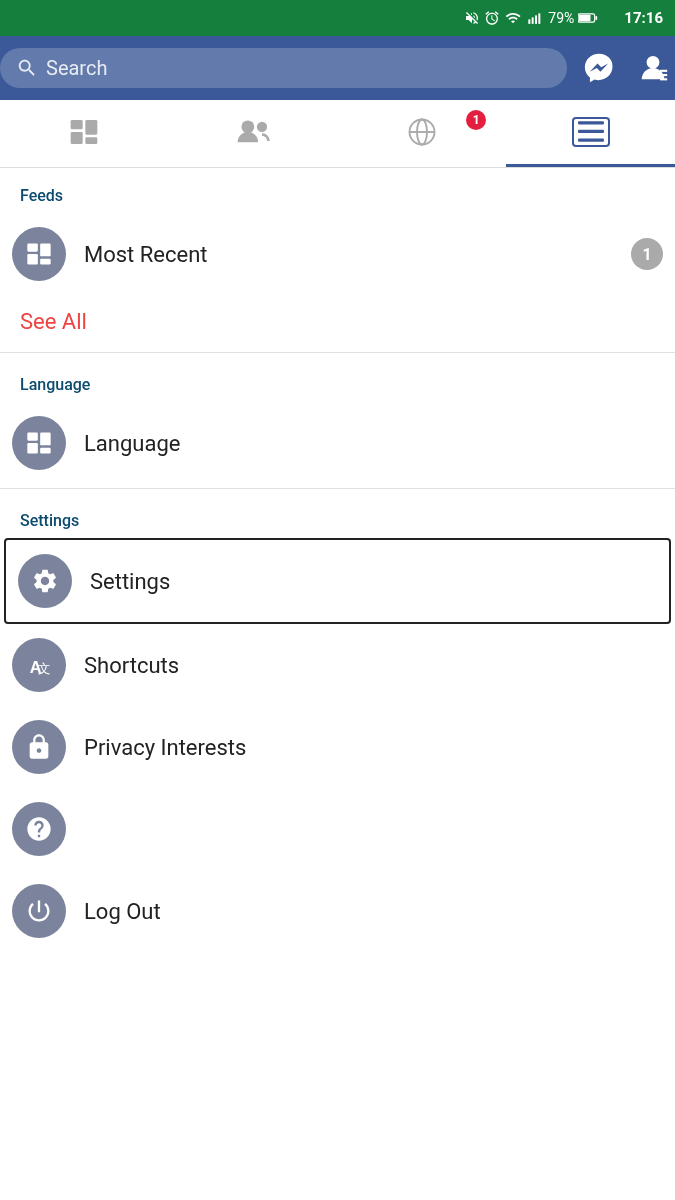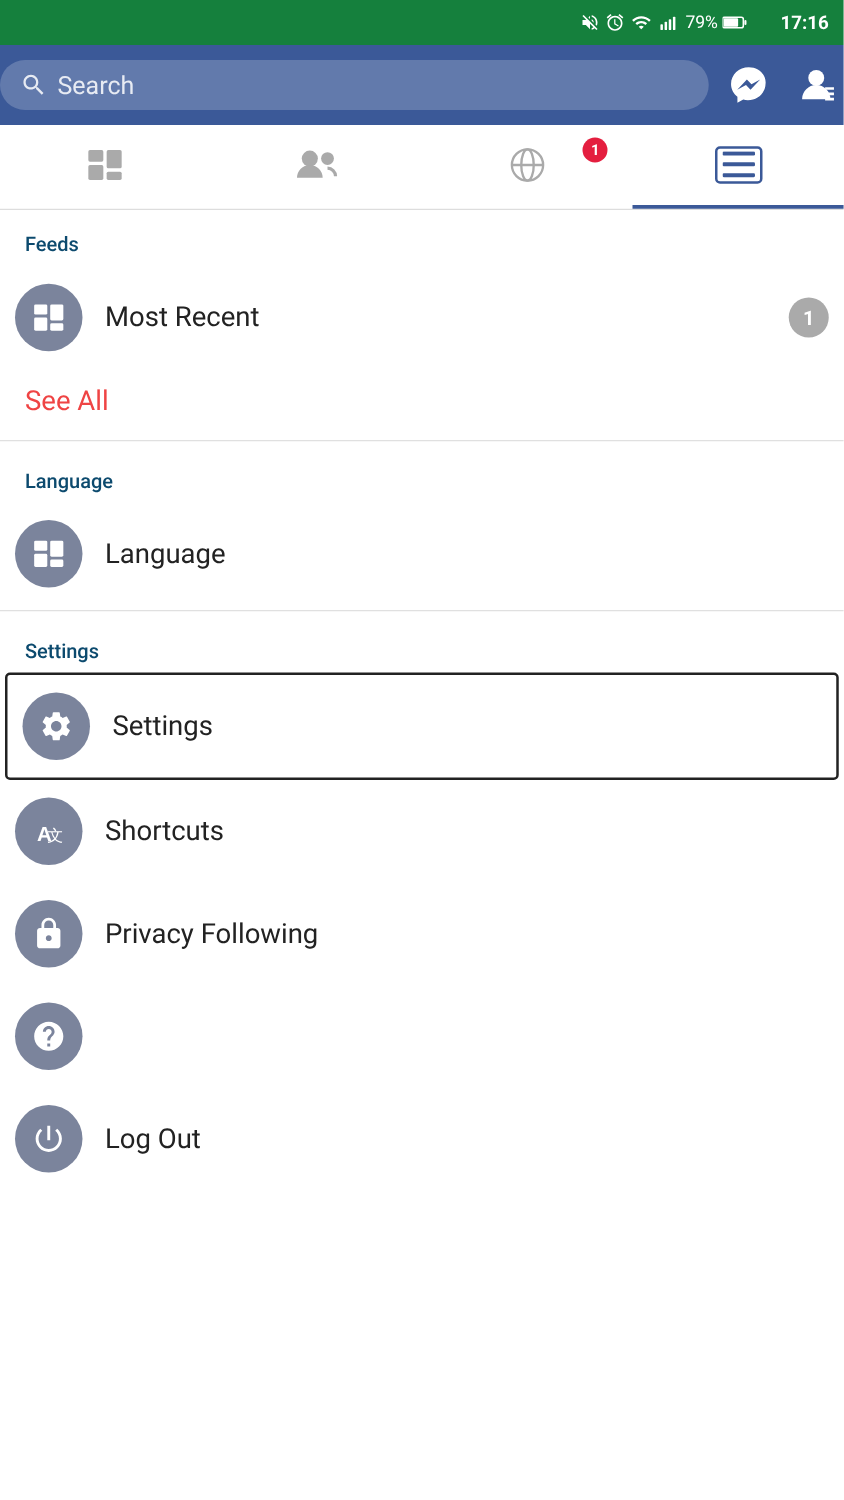--- a/index.html
+++ b/index.html
@@ -338,21 +338,21 @@
   </div>
   <span class="menu-label">Shortcuts</span>
 </div>
 
 <div class="menu-item">
   <div class="menu-icon-circle">
     <svg width="28" height="28" viewBox="0 0 24 24" fill="white">
       <path d="M18 8h-1V6c0-2.76-2.24-5-5-5S7 3.24 7 6v2H6c-1.1 0-2 .9-2 2v10c0 1.1.9 2 2 2h12c1.1 0 2-.9 2-2V10c0-1.1-.9-2-2-2zm-6 9c-1.1 0-2-.9-2-2s.9-2 2-2 2 .9 2 2-.9 2-2 2zm3.1-9H8.9V6c0-1.71 1.39-3.1 3.1-3.1 1.71 0 3.1 1.39 3.1 3.1v2z"></path>
     </svg>
   </div>
-  <span class="menu-label">Privacy Following</span>
+  <span class="menu-label">Privacy Interests</span>
 </div>
 
 <div class="menu-item">
   <div class="menu-icon-circle">
     <svg width="28" height="28" viewBox="0 0 24 24" fill="white">
       <path d="M12 2C6.48 2 2 6.48 2 12s4.48 10 10 10 10-4.48 10-10S17.52 2 12 2zm1 17h-2v-2h2v2zm2.07-7.75l-.9.92C13.45 12.9 13 13.5 13 15h-2v-.5c0-1.1.45-2.1 1.17-2.83l1.24-1.26c.37-.36.59-.86.59-1.41 0-1.1-.9-2-2-2s-2 .9-2 2H8c0-2.21 1.79-4 4-4s4 1.79 4 4c0 .88-.36 1.68-.93 2.25z"></path>
     </svg>
   </div>
 </div>
 

